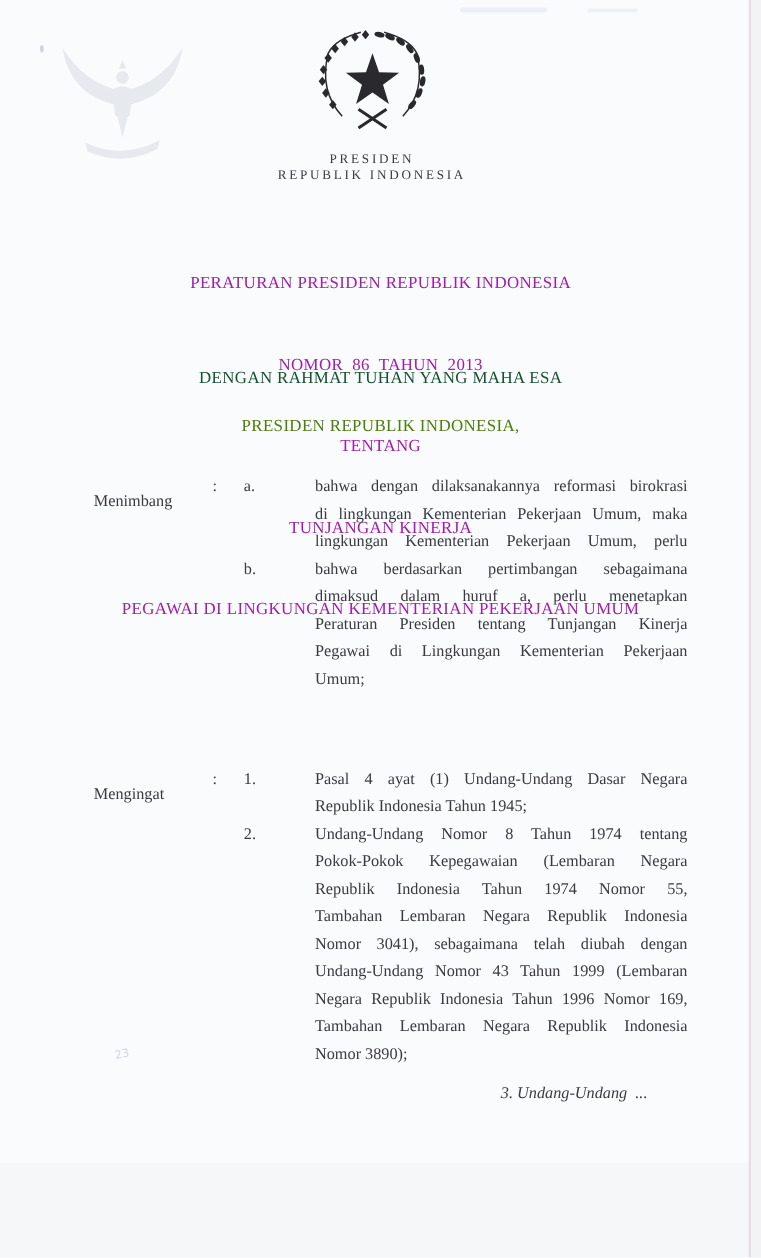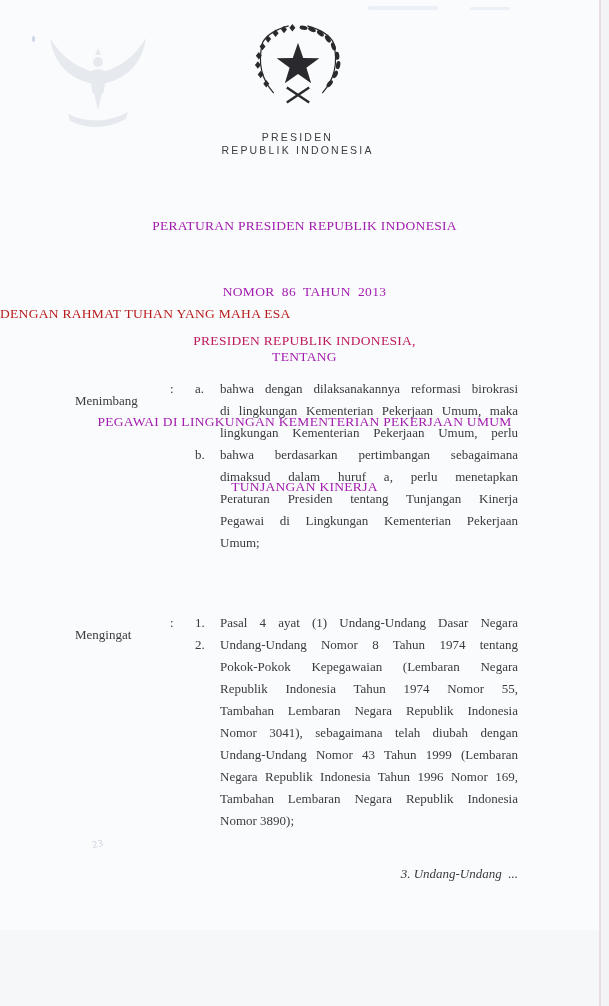--- a/index.html
+++ b/index.html
@@ -18,44 +18,44 @@
   .smudge{position:absolute;background:#e4eaf3;opacity:.65;border-radius:3px;}
   .smudge.s1{left:368px;top:6px;width:70px;height:4px;}
   .smudge.s2{left:470px;top:7px;width:40px;height:3px;}
   .blue-dot{position:absolute;left:32px;top:36px;width:3px;height:6px;background:#a9b7db;opacity:.55;border-radius:50%;}
   
   .watermark{position:absolute;left:28px;top:22px;opacity:.8;}
   
   .letterhead{position:absolute;top:24px;left:0;right:14px;text-align:center;}
   .letterhead svg{display:block;margin:0 auto;}
   .lh-text{
-    margin-top:23px;
-    font-family:Liberation Sans, sans-serif;
+    margin-top:13px;
+    font-family:Liberation Serif, serif;
     font-size:10.5px;letter-spacing:2.2px;color:#3c3c42;line-height:13px;
   }
   
   .title-block{
     position:absolute;top:172px;left:0;right:0;text-align:center;
     font-size:13.5px;line-height:21.7px;letter-spacing:.3px;color:#a21caf;
     white-space:pre-wrap;
   }
-  .invocation{position:absolute;top:294px;left:0;right:0;text-align:left;
-    font-size:13.5px;letter-spacing:.3px;color:#b91c1c;margin-top:12px;}
+  .invocation{position:absolute;top:294px;left:0;right:0;text-align:center;
+    font-size:13.5px;letter-spacing:.3px;color:#14532d;}
   .authority{position:absolute;top:333px;left:0;right:0;text-align:center;
-    font-size:13.5px;letter-spacing:.3px;color:#be185d;}
+    font-size:13.5px;letter-spacing:.3px;color:#4d7c0f;}
   
   .clause{position:absolute;left:75px;display:flex;font-size:13px;line-height:22px;}
   .clause.menimbang{top:378px;}
   .clause.mengingat{top:612px;}
   .clause-label{width:95px;margin-top:12px;}
   .clause-colon{width:12px;margin-right:13px;}
   .clause-items{width:323px;}
   .item{display:flex;}
   .marker{width:25px;flex:none;}
-  .lines{width:298px;flex:none;}
+  .lines{width:298px;flex:none;margin-left:32px;}
   .jl{text-align:justify;text-align-last:justify;}
   .ll{text-align:left;}
   
   .catchword{position:absolute;top:866px;left:220px;width:298px;text-align:right;
     font-size:13px;white-space:pre-wrap;font-style:italic;}
   
   .pencil{position:absolute;left:92px;top:839px;font-size:9px;color:#c9ced8;
     transform:rotate(-12deg);opacity:.85;font-family:"DejaVu Sans", sans-serif;}
 </style>
 </head>
@@ -112,22 +112,22 @@
     <div class="lh-text">
       <div>PRESIDEN</div>
       <div>REPUBLIK INDONESIA</div>
     </div>
   </div>
 
   <div class="title-block">
     <div>PERATURAN PRESIDEN REPUBLIK INDONESIA</div>
     <div>NOMOR  86  TAHUN  2013</div>
     <div>TENTANG</div>
+    <div>TUNJANGAN KINERJA</div>
     <div>PEGAWAI DI LINGKUNGAN KEMENTERIAN PEKERJAAN UMUM</div>
-    <div>TUNJANGAN KINERJA</div>
   </div>
 
   <div class="invocation">DENGAN RAHMAT TUHAN YANG MAHA ESA</div>
   <div class="authority">PRESIDEN REPUBLIK INDONESIA,</div>
 
   <div class="clause menimbang">
     <div class="clause-label">Menimbang</div>
     <div class="clause-colon">:</div>
     <div class="clause-items">
       <div class="item">
@@ -152,20 +152,21 @@
   </div>
 
   <div class="clause mengingat">
     <div class="clause-label">Mengingat</div>
     <div class="clause-colon">:</div>
     <div class="clause-items">
       <div class="item">
         <div class="marker">1.</div>
         <div class="lines">
           <div class="jl">Pasal 4 ayat (1) Undang-Undang Dasar Negara</div>
+          <div class="ll">Republik Indonesia Tahun 1945;</div>
         </div>
       </div>
       <div class="item">
         <div class="marker">2.</div>
         <div class="lines">
           <div class="jl">Undang-Undang Nomor 8 Tahun 1974 tentang</div>
           <div class="jl">Pokok-Pokok Kepegawaian (Lembaran Negara</div>
           <div class="jl">Republik Indonesia Tahun 1974 Nomor 55,</div>
           <div class="jl">Tambahan Lembaran Negara Republik Indonesia</div>
           <div class="jl">Nomor 3041), sebagaimana telah diubah dengan</div>

